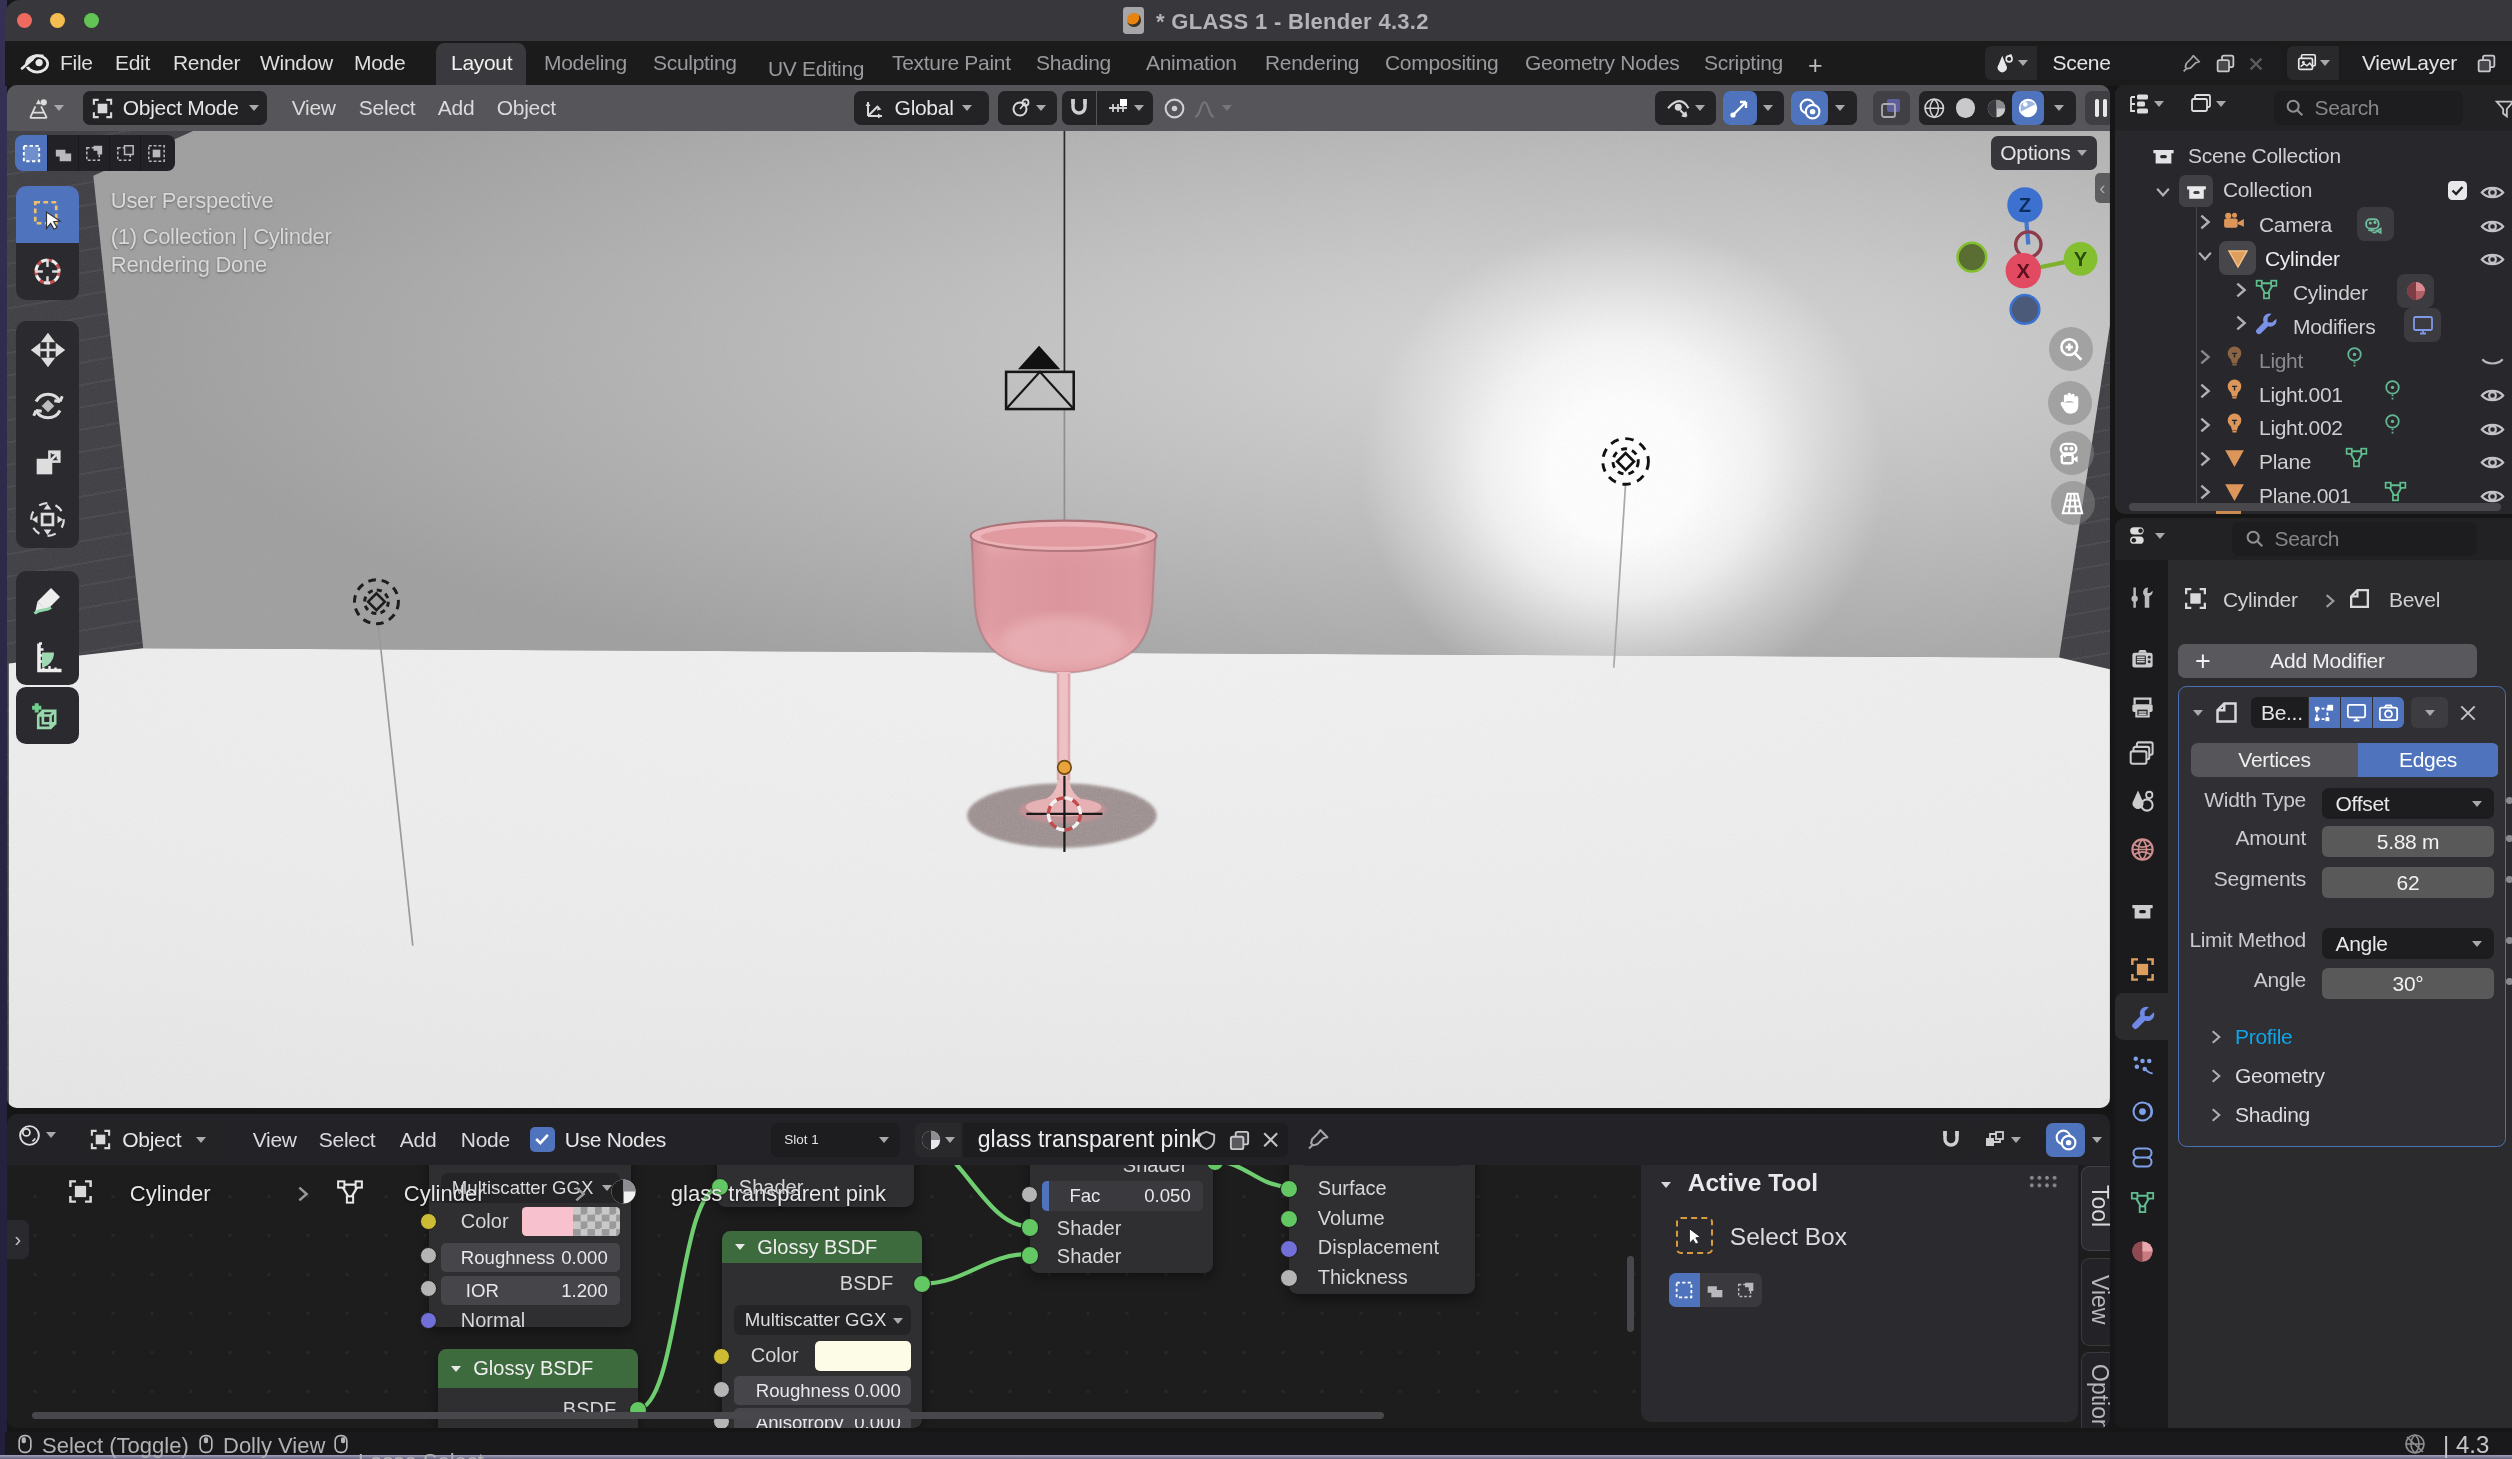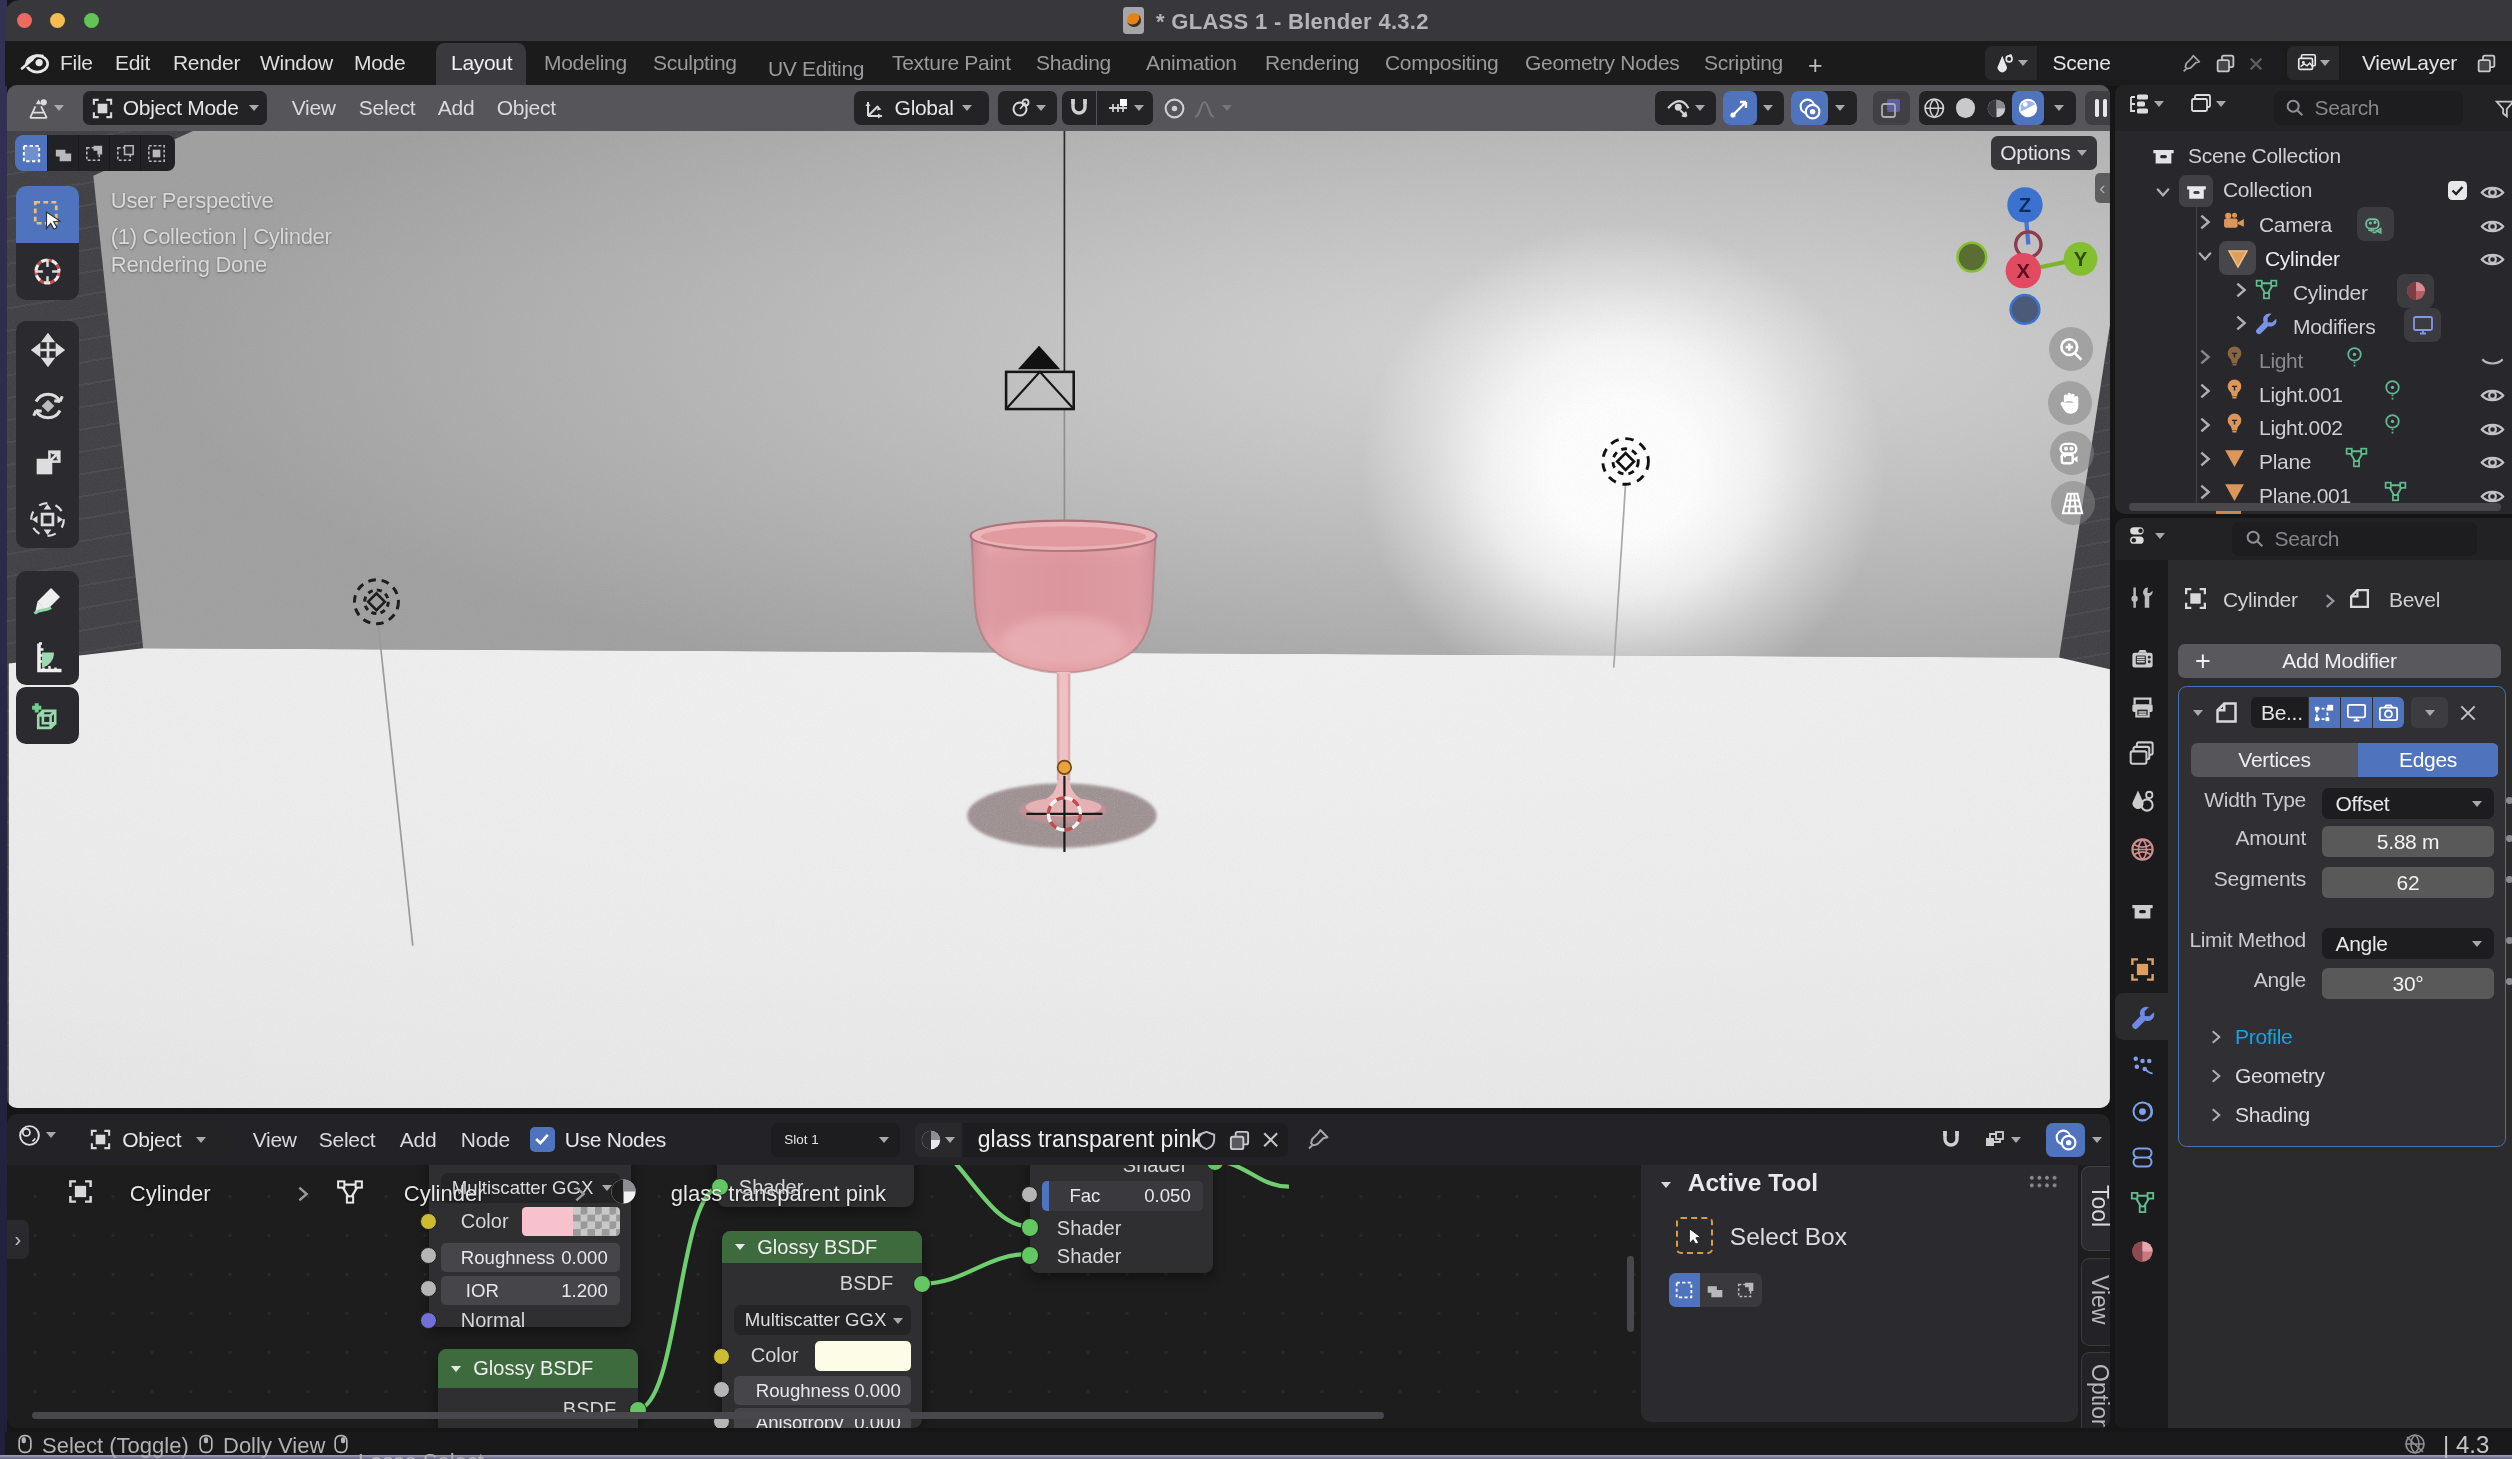--- a/index.html
+++ b/index.html
@@ -779,21 +779,21 @@
  <div class="abs" style="left:108px;top:70px;">Cylinder</div>
  <svg class="abs" style="left:205px;top:73px;" width="20" height="20" viewBox="0 0 24 24">
       <path d="M8 5 l8 7 -8 7" fill="none" stroke="#9a9a9e" stroke-width="2.6"></path>
     </svg>
  <svg class="abs" style="left:232px;top:68px;" width="25" height="25" viewBox="0 0 24 24">
       <path d="M4 20 V10 L10 4 H20 V20 Z" fill="none" stroke="#d9d9db" stroke-width="2.2"></path>
       <path d="M4 10 H10 V4" fill="none" stroke="#d9d9db" stroke-width="2.2"></path>
     </svg>
  <div class="abs" style="left:274px;top:70px;">Bevel</div>
 
- <div class="abs row" style="left:63px;top:126px;width:323px;height:34px;background:#59595d;border-radius:6.8px;justify-content:center;">
+ <div class="abs row" style="left:63px;top:126px;width:299px;height:34px;background:#59595d;border-radius:6.8px;justify-content:center;">
       <span style="color:#f0f0f2;">Add Modifier</span>
     </div>
  <div class="abs" style="left:80px;top:128px;color:#f0f0f2;font-size:27px;">+</div>
 
  <div class="abs" style="left:63px;top:168px;width:328px;height:461px;background:#303034;border:1.7px solid #4a72b8;border-radius:8.5px;">
   <span class="chevs abs" style="left:13.5px;top:23px;"></span>
   <svg class="abs" style="left:34px;top:12px;" width="27" height="27" viewBox="0 0 24 24">
         <path d="M4 20 V10 L10 4 H20 V20 Z" fill="none" stroke="#d9d9db" stroke-width="2.2"></path>
         <path d="M4 10 H10 V4" fill="none" stroke="#d9d9db" stroke-width="2.2"></path>
       </svg>
@@ -1038,20 +1038,34 @@
         <span class="abs" style="right:12px;color:#e8e8ea;font-size:18.6px;">0.050</span>
       </div>
   <div class="abs" style="left:27px;top:61px;color:#d6d6d8;font-size:20px;">Shader</div>
   <div class="abs" style="left:27px;top:89px;color:#d6d6d8;font-size:20px;">Shader</div>
   <div class="abs" style="left:176px;top:-3.4px;width:18px;height:18px;border-radius:50%;background:#63c763;border:1.7px solid #1c1c1c;"></div>
   <div class="abs" style="left:-9.3px;top:30px;width:17px;height:17px;border-radius:50%;background:#b5b5b5;border:1.7px solid #1c1c1c;"></div>
   <div class="abs" style="left:-9.3px;top:62px;width:18.6px;height:18.6px;border-radius:50%;background:#63c763;border:1.7px solid #1c1c1c;"></div>
   <div class="abs" style="left:-9.3px;top:90px;width:18.6px;height:18.6px;border-radius:50%;background:#63c763;border:1.7px solid #1c1c1c;"></div>
  </div>
 
+ <div class="abs" style="left:1282px;top:18.6px;width:186px;height:161px;background:#2f2f31;border-radius:0 0 8.5px 8.5px;box-shadow:0 5px 12px #0006;">
+  <div class="abs row field" style="left:12px;top:8.5px;width:162px;height:25px;background:#242427;">
+        <span style="margin-left:13.5px;color:#dcdcde;font-size:20px;">All</span>
+        <span class="chevs abs" style="left:144px;top:10px;"></span>
+      </div>
+  <div class="abs" style="left:29px;top:44px;color:#d6d6d8;font-size:20px;">Surface</div>
+  <div class="abs" style="left:29px;top:74px;color:#d6d6d8;font-size:20px;">Volume</div>
+  <div class="abs" style="left:29px;top:103px;color:#d6d6d8;font-size:20px;">Displacement</div>
+  <div class="abs" style="left:29px;top:133px;color:#d6d6d8;font-size:20px;">Thickness</div>
+  <div class="abs" style="left:-9.3px;top:47px;width:18.6px;height:18.6px;border-radius:50%;background:#63c763;border:1.7px solid #1c1c1c;"></div>
+  <div class="abs" style="left:-9.3px;top:77px;width:18.6px;height:18.6px;border-radius:50%;background:#63c763;border:1.7px solid #1c1c1c;"></div>
+  <div class="abs" style="left:-9.3px;top:107px;width:18.6px;height:18.6px;border-radius:50%;background:#7070d8;border:1.7px solid #1c1c1c;"></div>
+  <div class="abs" style="left:-9.3px;top:136px;width:18.6px;height:18.6px;border-radius:50%;background:#b5b5b5;border:1.7px solid #1c1c1c;"></div>
+ </div>
 
  <div class="abs row" style="left:0;top:106px;width:22px;height:39px;background:#2a2a2e;border-radius:0 6.8px 6.8px 0;justify-content:center;">
       <span style="color:#c5c5c8;font-size:20px;">›</span>
     </div>
  <svg class="abs" style="left:60px;top:64px;" width="27" height="27" viewBox="0 0 24 24">
       <path d="M3 8 V3 H8 M16 3 H21 V8 M21 16 V21 H16 M8 21 H3 V16" fill="none" stroke="#d9d9db" stroke-width="2.2"></path>
       <rect x="7" y="7" width="10" height="10" fill="#d9d9db"></rect>
     </svg>
  <div class="abs" style="left:123px;top:67px;color:#e6e6e8;font-size:22px;text-shadow:0 0.8px 2.5px #000a;">Cylinder</div>
  <svg class="abs" style="left:285px;top:69px;" width="22" height="22" viewBox="0 0 24 24">

